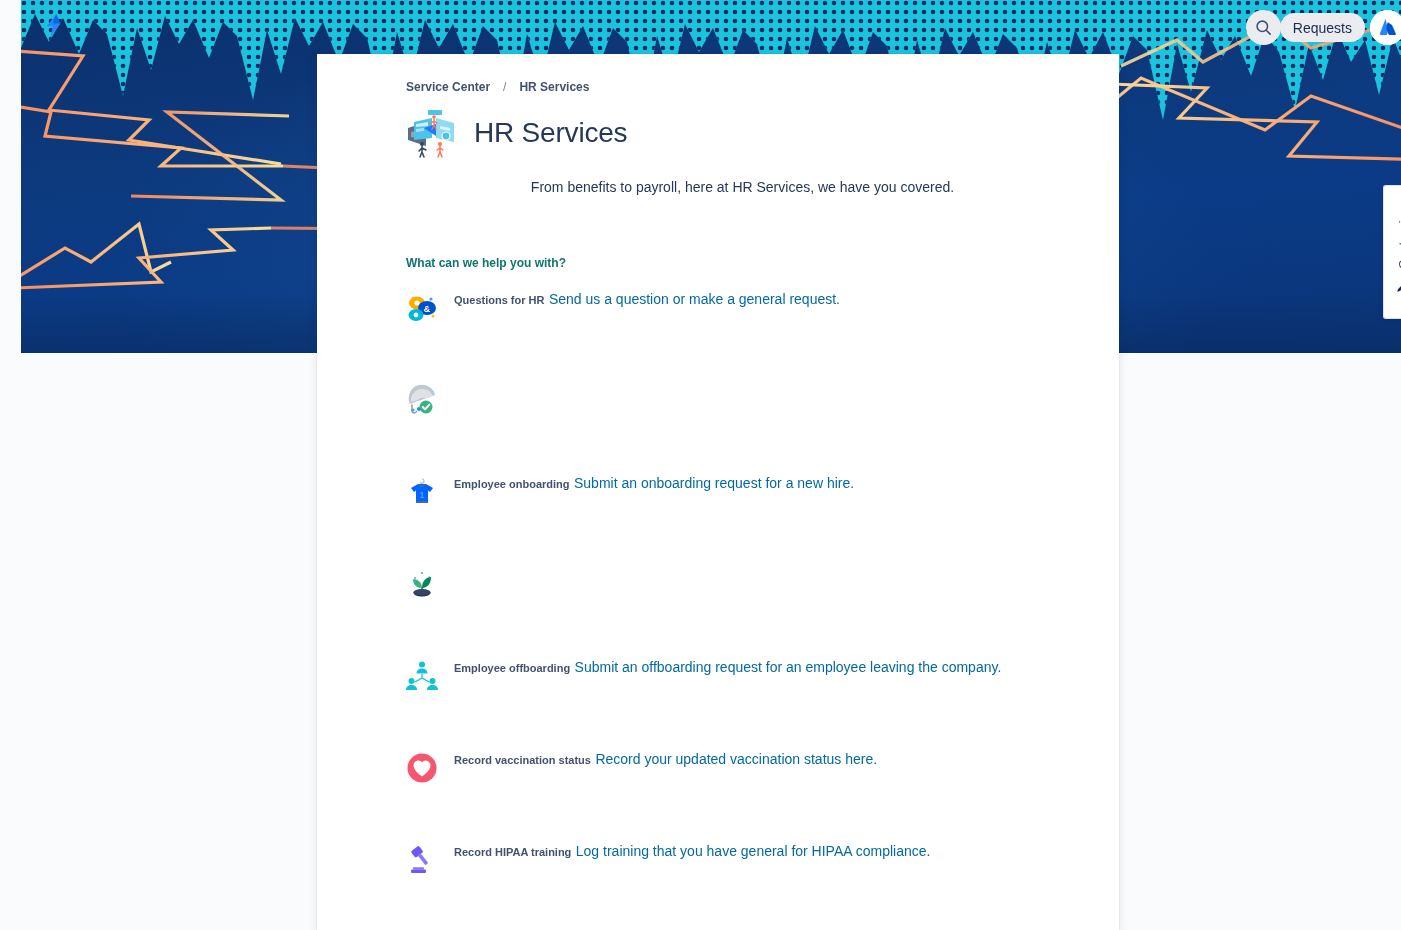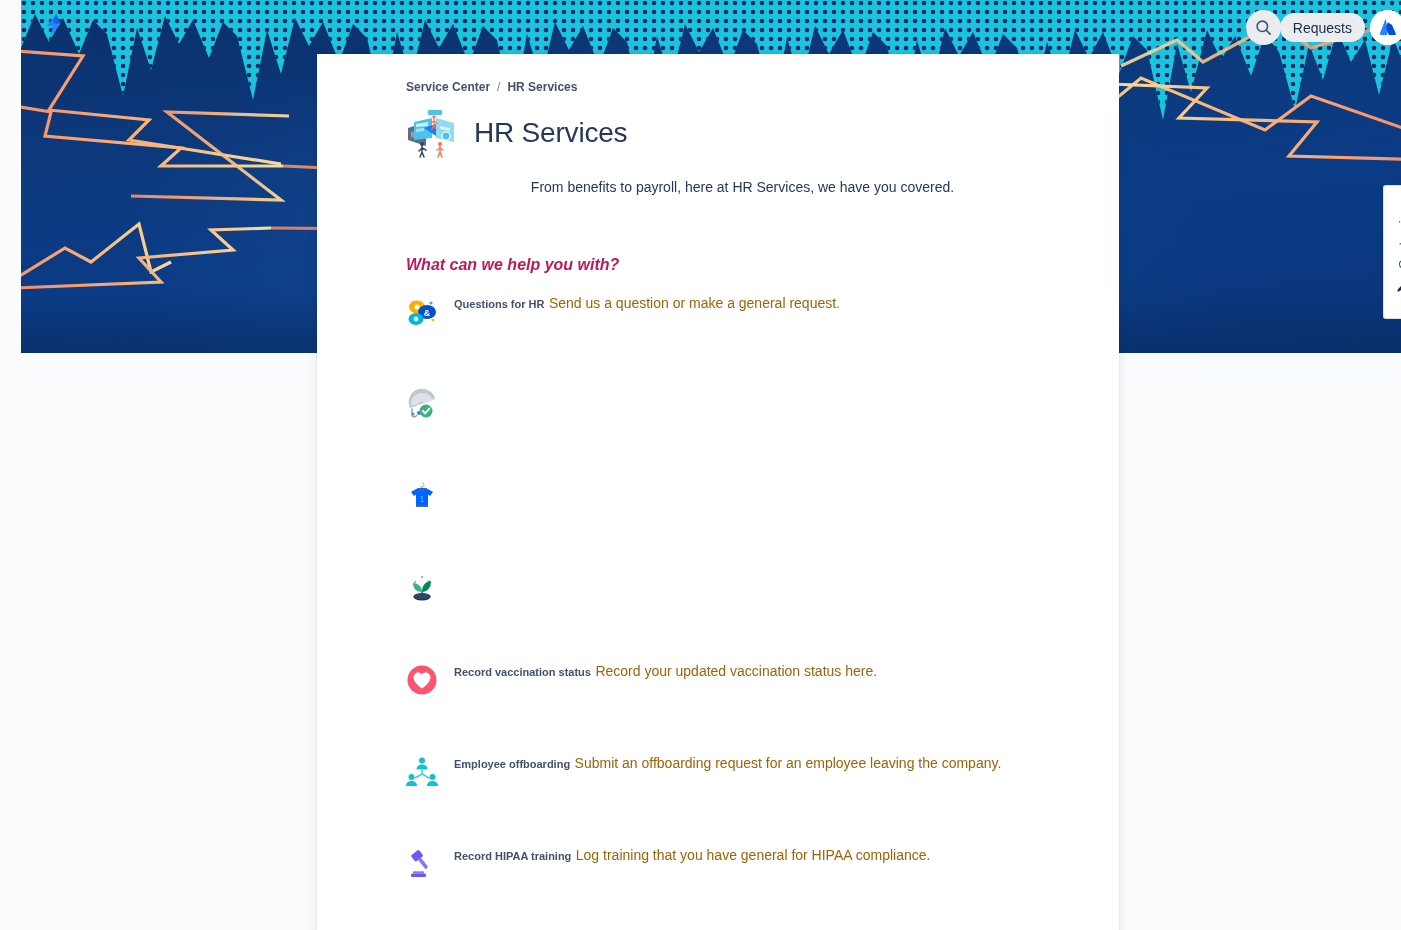--- a/index.html
+++ b/index.html
@@ -152,21 +152,21 @@
     padding: 26px 40px 0 89px;
   }
 
   .breadcrumb {
     font-size: 12px;
     font-weight: bold;
     color: #42526e;
     margin-bottom: 12px;
     display: flex;
     align-items: center;
-    gap: 7px;
+    gap: 13px;
     white-space: nowrap;
   }
   .breadcrumb a {
     color: #42526e;
     text-decoration: none;
     cursor: pointer;
   }
   .crumb-sep { color: #7a869a; font-weight: normal; }
 
   .portal-head {
@@ -191,24 +191,23 @@
   .portal-desc {
     margin-top: 17px;
     font-size: 14px;
     color: #253858;
     line-height: 1.45;
     text-align: center;
   }
 
   .section-title {
     margin-top: 59px;
-    font-size: 16px;
+    font-size: 12px;
     font-weight: bold;
-    color: #be185d;
-    font-style: italic;
+    color: #0f766e;
   }
 
   .req-list {
     margin-top: 19px;
     list-style: none;
   }
 
   .req-item {
     display: flex;
     align-items: flex-start;
@@ -233,21 +232,21 @@
   .req-name {
     font-size: 11px;
     font-weight: bold;
     color: #42526e;
     line-height: 1.3;
     margin-bottom: 5px;
   }
 
   .req-desc {
     font-size: 14px;
-    color: #a16207;
+    color: #0369a1;
     line-height: 1.45;
   }
 </style>
 </head>
 <body>
 
 <div id="root">
 
   <div class="banner">
 
@@ -438,49 +437,38 @@
       <li class="req-item">
         <span class="req-icon">
           <svg width="32" height="32" viewBox="0 0 32 32">
             <path d="M16,3 A2,2 0 1 1 14.4,6.2 L16,8" stroke="#b3bac5" stroke-width="1.2" fill="none"></path>
             <path d="M5,12 L12,8 L20,8 L27,12 L24,16 L22,14.5 L22,27 L10,27 L10,14.5 L8,16 Z" fill="#0065ff"></path>
             <path d="M12,8 L16,11.5 L20,8 L19,8 L16,10 L13,8 Z" fill="#5e6c84"></path>
             <text x="16" y="22" font-family="Liberation Sans, sans-serif" font-size="9" font-weight="bold" fill="#4c9aff" text-anchor="middle">1</text>
             <rect x="10" y="25.4" width="12" height="1.4" fill="#5e6c84"></rect>
           </svg>
         </span>
+        <span class="req-text">
+          <span class="req-name">Employee onboarding</span>
+          <span class="req-desc">Submit an onboarding request for a new hire.</span>
+        </span>
       </li>
 
       <li class="req-item">
         <span class="req-icon">
           <svg width="32" height="32" viewBox="0 0 32 32">
             <circle cx="16" cy="5" r="1" fill="#4c9aff"></circle>
             <circle cx="23" cy="9" r="0.9" fill="#79e2f2"></circle>
             <circle cx="9" cy="10" r="0.9" fill="#4c9aff"></circle>
             <path d="M16,20 C16,14 11,11 7,11 C7,17 11,20 16,20 Z" fill="#36b37e"></path>
             <path d="M16,20 C16,13 20,9 25,9 C25,16 21,20 16,20 Z" fill="#00875a"></path>
             <path d="M16,20 L16,24" stroke="#00875a" stroke-width="1.6" stroke-linecap="round"></path>
             <ellipse cx="16" cy="25" rx="8.5" ry="3.4" fill="#172b4d"></ellipse>
             <ellipse cx="16" cy="24.2" rx="8.5" ry="3.2" fill="#344563"></ellipse>
           </svg>
-        </span>
-      </li>
-
-      <li class="req-item">
-        <span class="req-icon">
-          <svg width="32" height="32" viewBox="0 0 32 32">
-            <circle cx="16" cy="16" r="14.5" fill="#f8566f"></circle>
-            <path d="M16,24.5 C16,24.5 7.5,19.2 7.5,13.6 C7.5,10.6 9.9,8.5 12.5,8.5
-                     C14.2,8.5 15.4,9.4 16,10.4 C16.6,9.4 17.8,8.5 19.5,8.5
-                     C22.1,8.5 24.5,10.6 24.5,13.6 C24.5,19.2 16,24.5 16,24.5 Z" fill="#ffffff"></path>
-          </svg>
-        </span>
-        <span class="req-text">
-          <span class="req-name">Record vaccination status</span>
-          <span class="req-desc">Record your updated vaccination status here.</span>
         </span>
       </li>
 
       <li class="req-item">
         <span class="req-icon">
           <svg width="32" height="32" viewBox="0 0 32 32">
             <g fill="#12c2d3">
               <circle cx="16" cy="4.5" r="3"></circle>
               <path d="M10.5,13.5 C10.5,10.2 12.9,8.5 16,8.5 C19.1,8.5 21.5,10.2 21.5,13.5 Z"></path>
               <circle cx="5.5" cy="21" r="3"></circle>
@@ -493,20 +481,35 @@
         </span>
         <span class="req-text">
           <span class="req-name">Employee offboarding</span>
           <span class="req-desc">Submit an offboarding request for an employee leaving the company.</span>
         </span>
       </li>
 
       <li class="req-item">
         <span class="req-icon">
           <svg width="32" height="32" viewBox="0 0 32 32">
+            <circle cx="16" cy="16" r="14.5" fill="#f8566f"></circle>
+            <path d="M16,24.5 C16,24.5 7.5,19.2 7.5,13.6 C7.5,10.6 9.9,8.5 12.5,8.5
+                     C14.2,8.5 15.4,9.4 16,10.4 C16.6,9.4 17.8,8.5 19.5,8.5
+                     C22.1,8.5 24.5,10.6 24.5,13.6 C24.5,19.2 16,24.5 16,24.5 Z" fill="#ffffff"></path>
+          </svg>
+        </span>
+        <span class="req-text">
+          <span class="req-name">Record vaccination status</span>
+          <span class="req-desc">Record your updated vaccination status here.</span>
+        </span>
+      </li>
+
+      <li class="req-item">
+        <span class="req-icon">
+          <svg width="32" height="32" viewBox="0 0 32 32">
             <g transform="rotate(-38 16 14)">
               <rect x="11" y="2" width="10" height="8" rx="1.6" fill="#6e56f8"></rect>
               <rect x="14.2" y="9" width="3.6" height="13" rx="1.4" fill="#8777f9"></rect>
             </g>
             <rect x="5" y="25.5" width="15" height="3.4" rx="1.2" fill="#6e56f8"></rect>
             <rect x="7" y="23.2" width="11" height="2.6" rx="1" fill="#8777f9"></rect>
           </svg>
         </span>
         <span class="req-text">
           <span class="req-name">Record HIPAA training</span>

